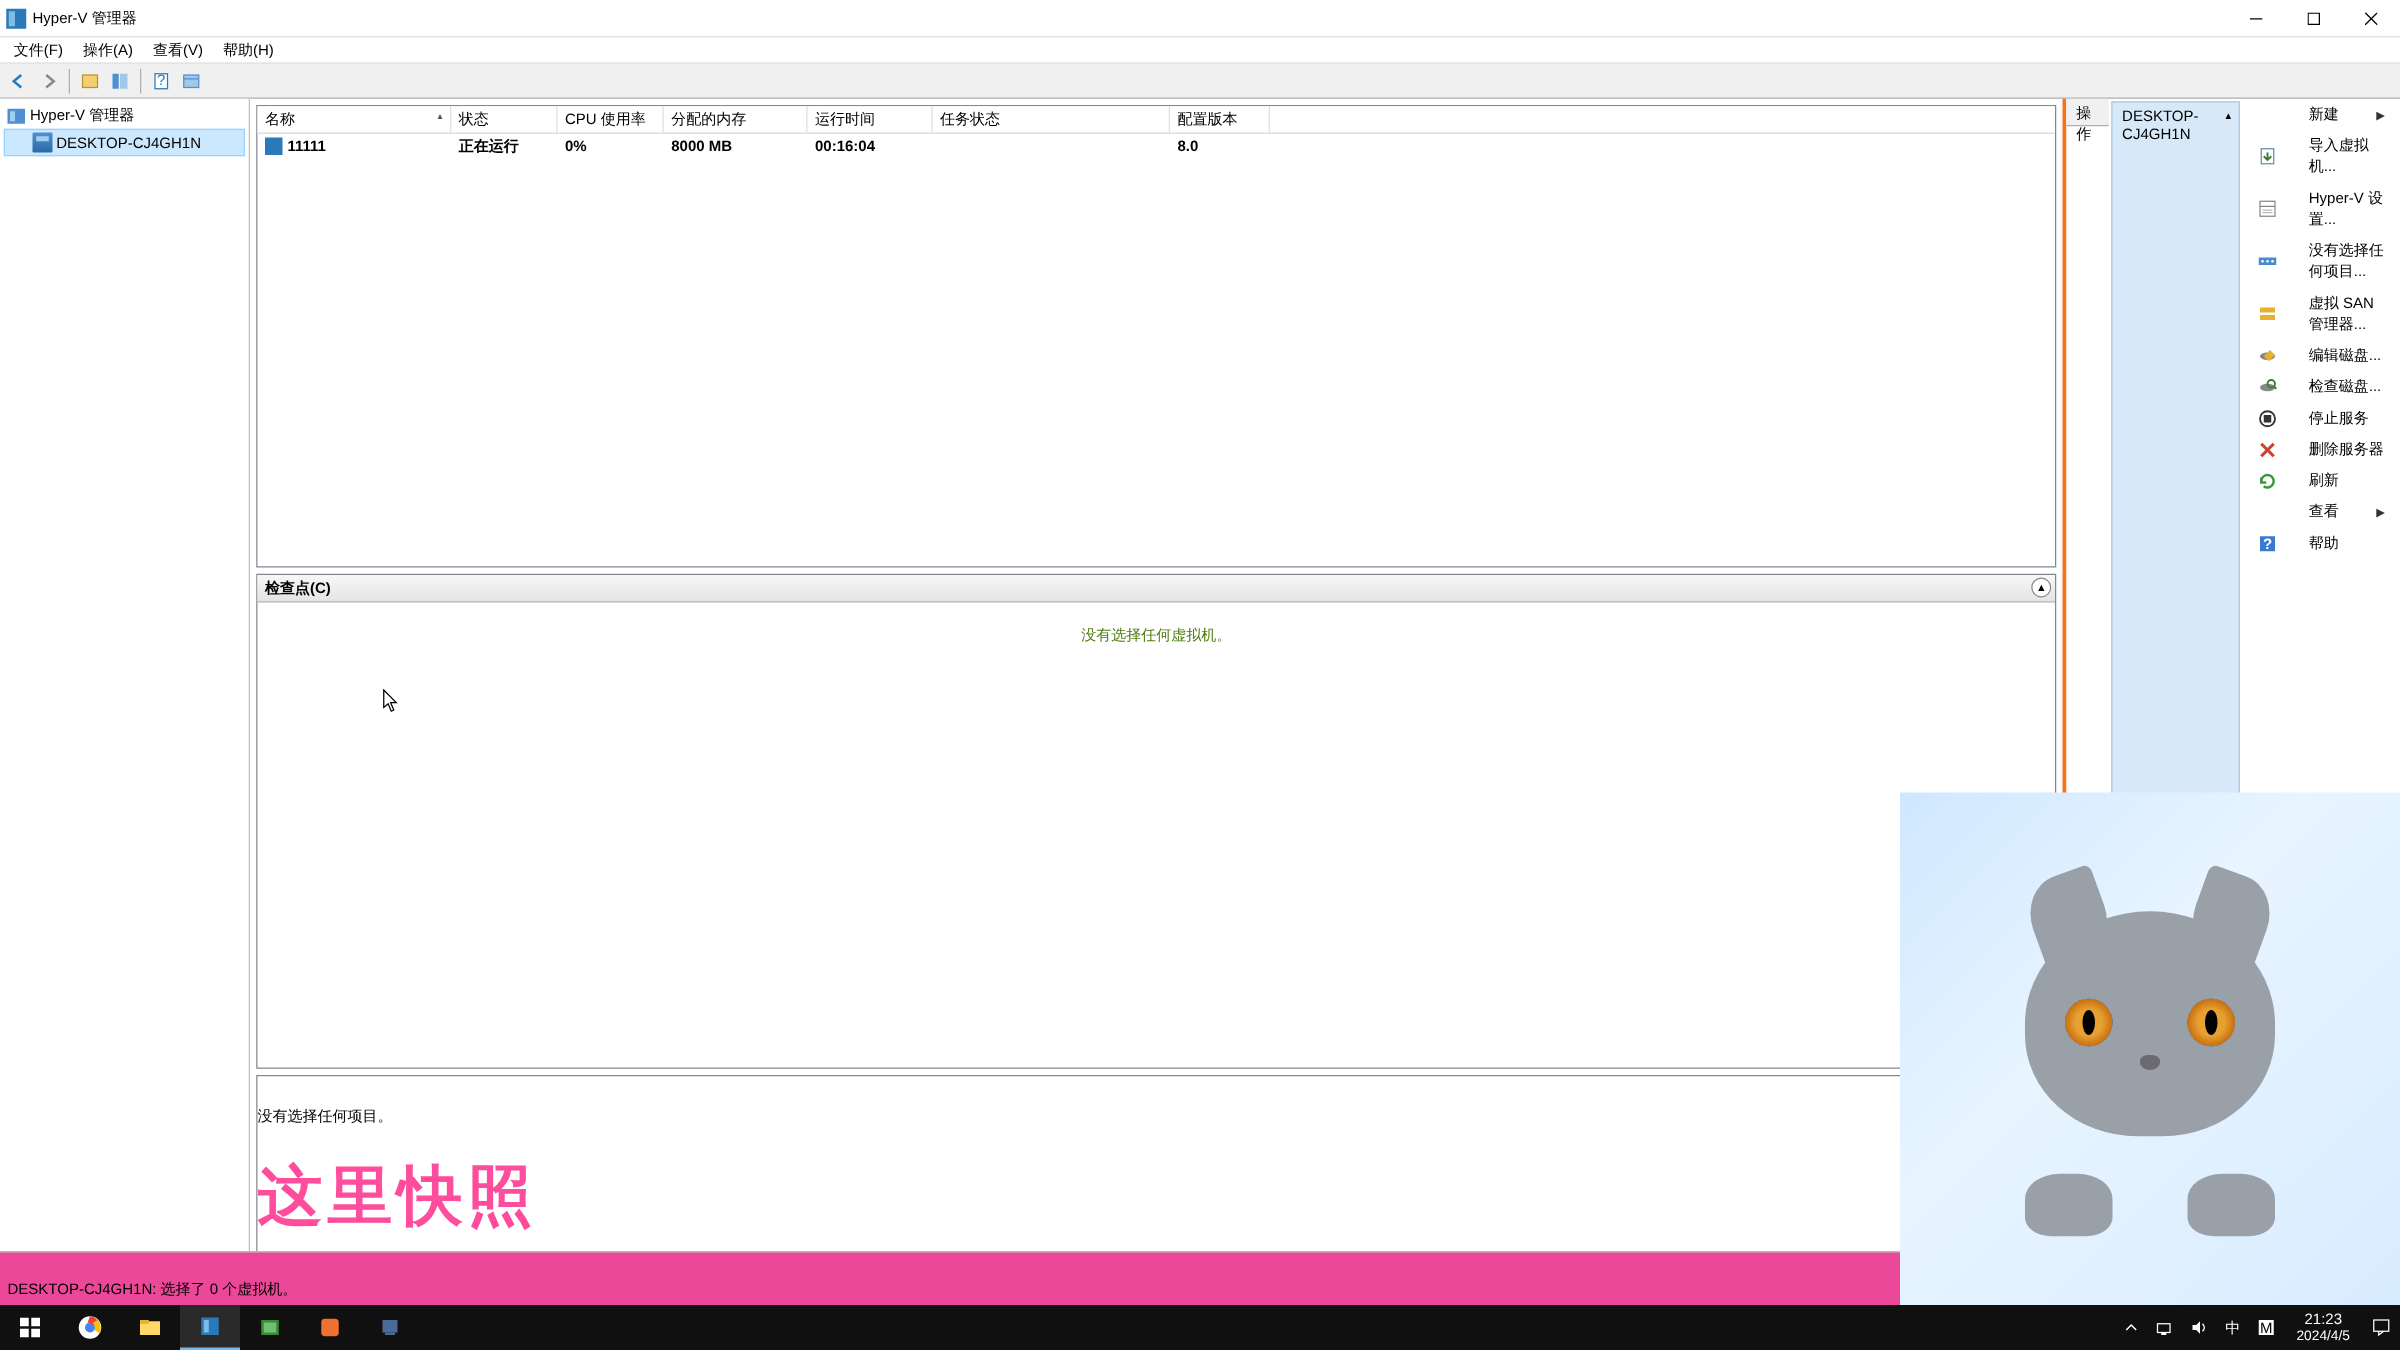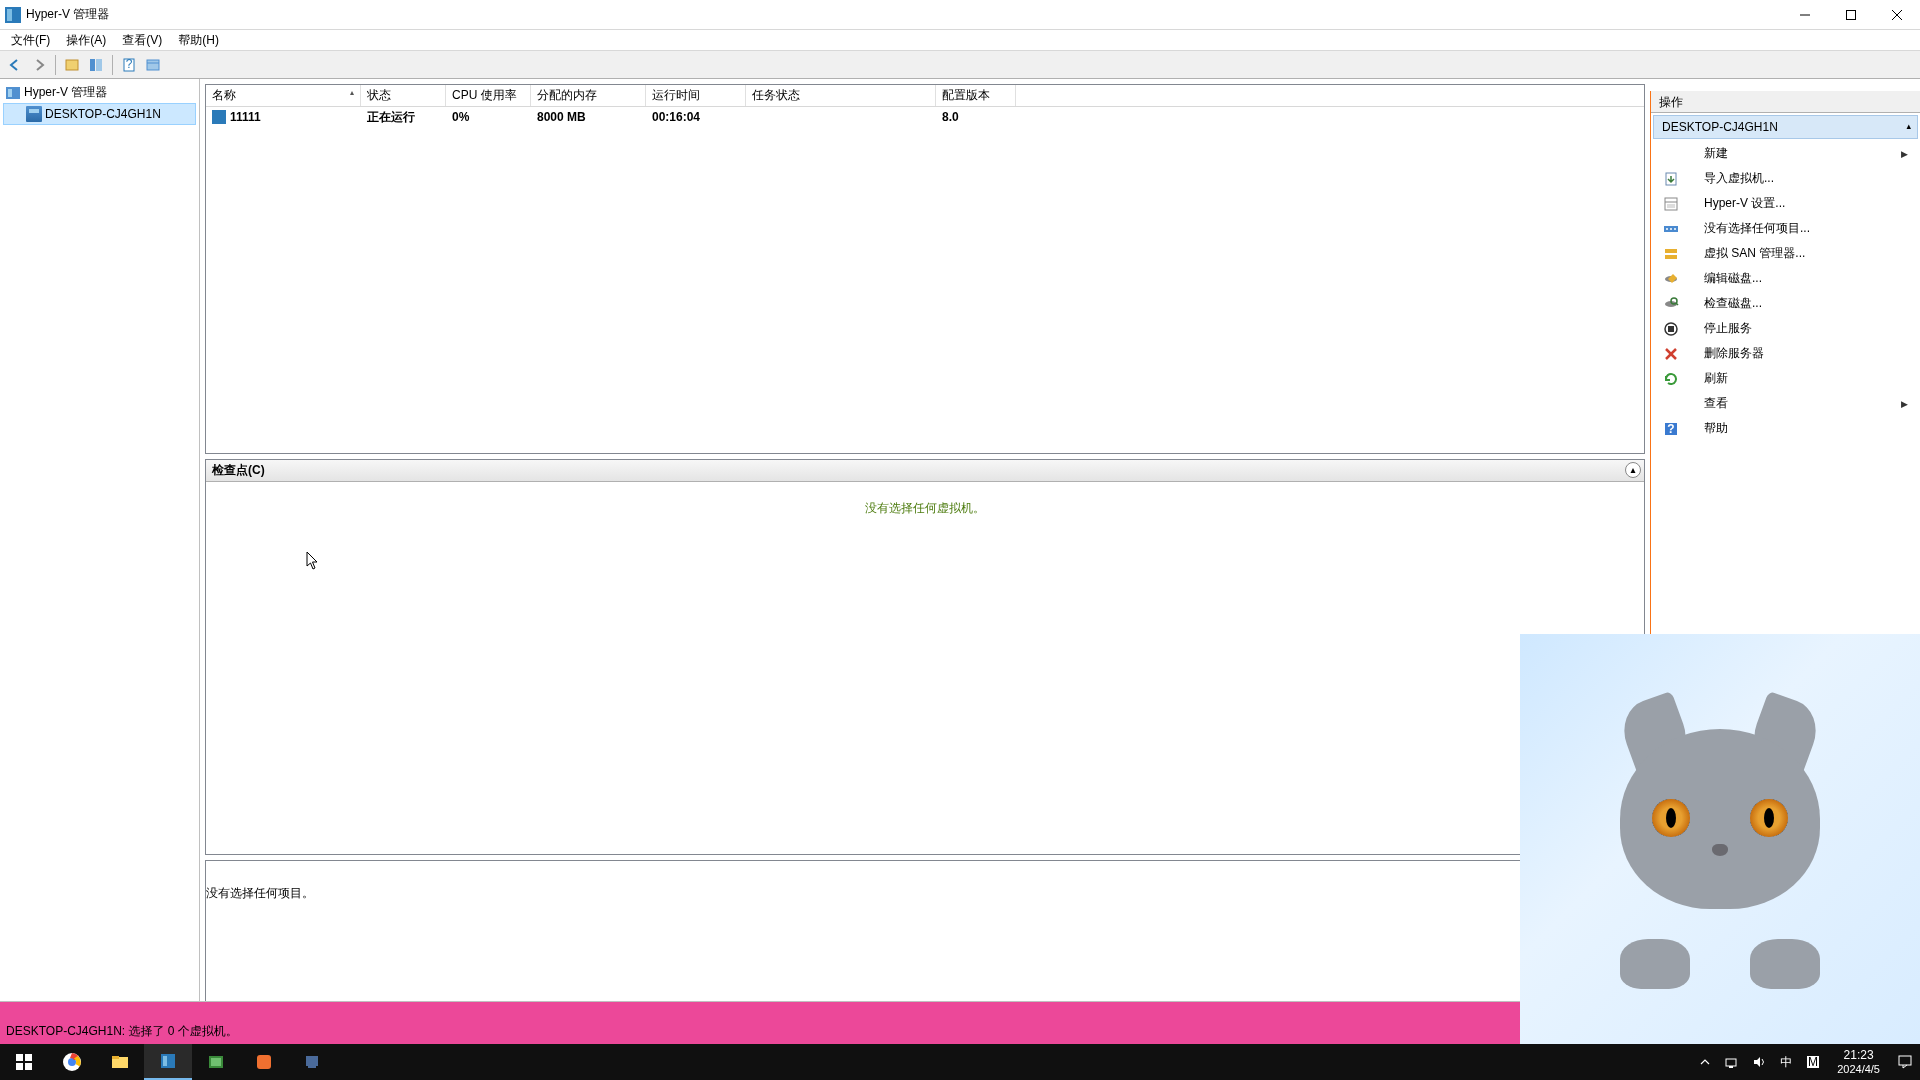--- a/index.html
+++ b/index.html
@@ -44,21 +44,21 @@
 .vm-table-body { flex:1;font-weight:bold; }
 .vm-row { display:flex; height:20px; align-items:center;}
 .vm-td { padding:0 6px; }
 .vm-icon { width:14px; height:14px; background:#2a7ab9; margin-right:4px; display:inline-block; vertical-align:middle;}
 
 .checkpoints-body { flex:1; display:flex; align-items:flex-start; justify-content:center; padding-top:18px; color:#4d7c0f;}
 .details-body { flex:1; display:flex; flex-direction:column; padding-top:24px; gap:20px;}
 .big-pink { font-size:52px; color:#ff4d9d; font-weight:bold; letter-spacing:4px;}
 
 
-.actions-pane { width:270px; border-left:1px solid #f97316; display:flex; flex-direction:column;margin-top:12px;}
+.actions-pane { width:270px; border-left:3px solid #f97316; display:flex; flex-direction:row;}
 .actions-title { height:22px; background:#f0f0f0; border-bottom:1px solid #b0b0b0; padding:3px 8px; font-weight:normal;}
 .actions-group-header { background:#d7e8f8; border:1px solid #a8c8e8; padding:4px 8px; margin:2px; position:relative; font-weight:normal;}
 .actions-group-header .arrow { position:absolute; right:6px; top:5px; font-size:9px;}
 .action-item { display:flex; align-items:center; gap:25px; padding:4px 10px; margin:0 2px; cursor:default;}
 .action-icon { width:16px; height:16px; flex-shrink:0; display:flex; align-items:center; justify-content:center;}
 .action-arrow { margin-left:auto; font-size:9px; color:#333;}
 
 
 .statusbar { position:absolute; left:0; right:0; bottom:36px; height:22px; background:#ec4899; border-top:1px solid #c0c0c0; padding:21px 6px;}
 
@@ -215,20 +215,21 @@
         <div class="collapse-btn">▴</div>
       </div>
       <div class="checkpoints-body">
         <span>没有选择任何虚拟机。</span>
       </div>
     </div>
 
     <div class="panel-group" style="height:175px;">
       <div class="details-body">
         <span>没有选择任何项目。</span>
+        <span class="big-pink">这里快照</span>
       </div>
     </div>
 
   </div>
 
   <div class="actions-pane">
     <div class="actions-title">操作</div>
     <div class="actions-group-header">
       <span>DESKTOP-CJ4GH1N</span>
       <span class="arrow">▴</span>

